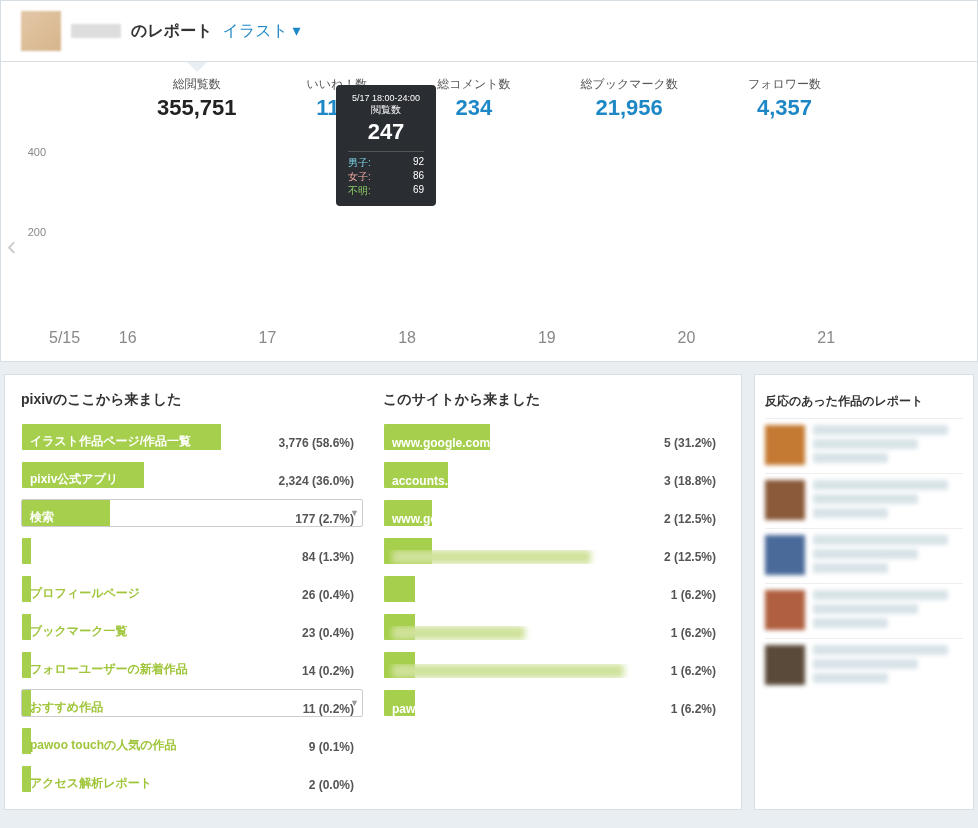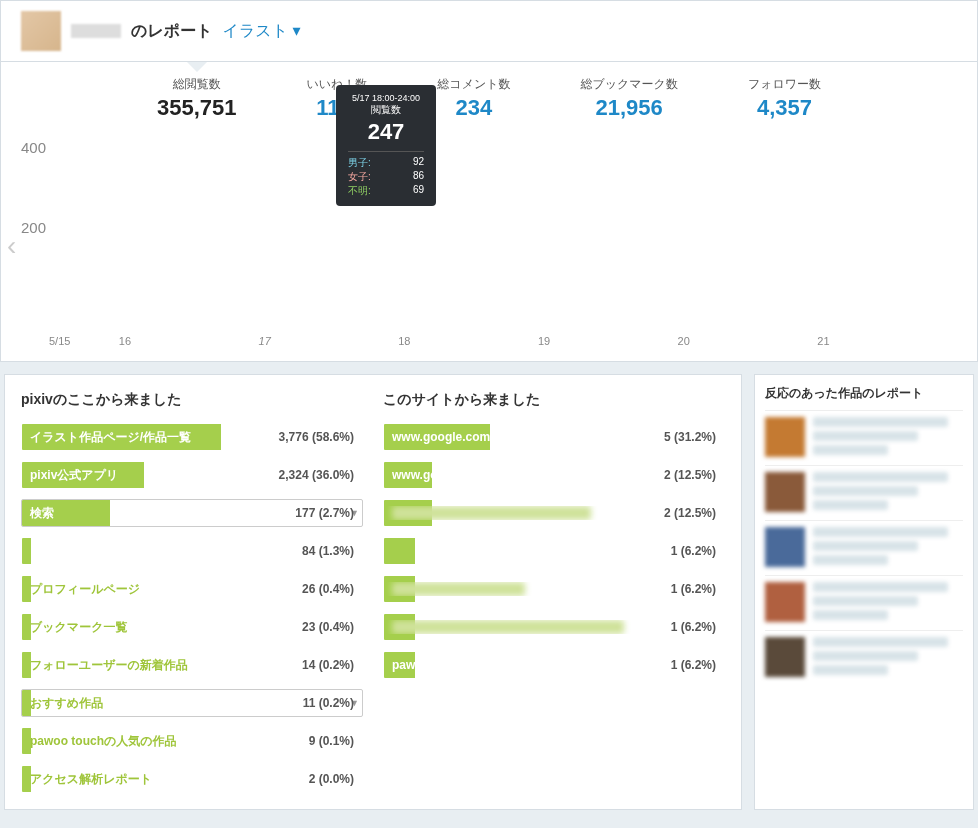--- a/index.html
+++ b/index.html
@@ -17,55 +17,55 @@
 .period-tab:first-child { border-left: none; }
 .period-tab.active { background: #f0f3f5; }
 .stats-row { display: flex; justify-content: center; gap: 70px; padding: 14px 0 10px; position: relative; }
 .stat { text-align: center; position: relative; }
 .stat-label { font-size: 12px; color: #555; margin-bottom: 2px; }
 .stat-value { font-size: 22px; font-weight: bold; color: #1e88c7; }
 .stat.active .stat-value { color: #222; }
 .stat.active::before { content: ""; position: absolute; top: -14px; left: 50%; transform: translateX(-50%); width: 0; height: 0; border-left: 10px solid transparent; border-right: 10px solid transparent; border-top: 10px solid #e8eef2; }
 .chart-wrap { position: relative; height: 230px; padding: 0 20px 36px; }
 .y-axis { position: absolute; left: 15px; top: 0; bottom: 36px; width: 30px; }
-.y-tick { position: absolute; right: 0; font-size: 15px; color: #888; transform: translateY(-50%); }
+.y-tick { position: absolute; right: 0; font-size: 11px; color: #888; transform: translateY(-50%); }
 .chart-area { position: absolute; left: 48px; right: 20px; top: 4px; bottom: 36px; }
 .bars { display: flex; align-items: flex-end; height: 100%; gap: 1.4%; position: relative; }
 .bar { flex: 1; display: flex; flex-direction: column-reverse; position: relative; }
 .seg { width: 100%; }
 .seg.blue { background: #7dd3e8; }
 .seg.pink { background: #f4a7a0; }
 .seg.green { background: #8fce63; }
 .x-axis { position: absolute; left: 48px; right: 20px; bottom: 14px; display: flex; }
-.x-tick { font-size: 11px; color: #888; text-align: left; }
+.x-tick { font-size: 16px; color: #888; text-align: left; }
 .nav-arrow { position: absolute; top: 50%; transform: translateY(-50%); font-size: 28px; color: #ccc; cursor: pointer; }
 .nav-arrow.left { left: 6px; }
 .tooltip { position: absolute; background: #2a2e33; color: #fff; border-radius: 4px; padding: 8px 12px; font-size: 11px; min-width: 100px; z-index: 10; }
 .tooltip .tt-time { font-size: 9px; text-align: center; }
 .tooltip .tt-label { font-size: 10px; text-align: center; }
 .tooltip .tt-val { font-size: 22px; font-weight: bold; text-align: center; margin: 2px 0 6px; color:#fff; }
 .tooltip hr { border: none; border-top: 1px solid #555; margin: 4px 0; }
 .tt-row { display: flex; justify-content: space-between; font-size: 10px; }
 .tt-row .m { color: #7dd3e8; } .tt-row .f { color: #f4a7a0; } .tt-row .u { color: #8fce63; }
 .bottom { display: flex; gap: 12px; margin-top: 12px; padding: 0 4px; }
 .panel { background: #fff; border: 1px solid #d6dde3; padding: 16px; }
 .panel.left { flex: 1; }
 .panel.right { width: 220px; padding: 10px; }
 .two-col { display: flex; gap: 20px; }
 .col { flex: 1; }
 .section-title { font-size: 14px; font-weight: bold; margin-bottom: 14px; }
 .bar-list { display: flex; flex-direction: column; gap: 10px; }
-.bar-row { display: flex; align-items: center; height: 28px; position: relative; border: 1px solid transparent; border-radius: 2px; overflow: hidden; }
+.bar-row { display: flex; align-items: flex-end; height: 28px; position: relative; border: 1px solid transparent; border-radius: 2px; overflow: hidden; }
 .bar-row.expandable { border-color: #ccc; }
 .bar-fill { position: absolute; left: 0; top: 0; bottom: 0; background: #a5cf4c; }
 .bar-label { position: relative; z-index: 1; padding-left: 8px; font-size: 12px; font-weight: bold; color: #fff; white-space: nowrap; overflow: hidden; flex: 1; }
 .bar-label.dark { color: #9fc53a; }
 .bar-count { position: absolute; right: 8px; font-size: 12px; color: #555; font-weight: bold; z-index: 2; }
 .expand-caret { position: absolute; right: -2px; top: 50%; transform: translateY(-50%); color: #999; font-size: 9px; background: #fff; padding: 0 5px; }
-.sidebar-title { font-size: 12px; font-weight: bold; margin-bottom: 8px; }
+.sidebar-title { font-size: 12px; font-weight: bold; margin-bottom: 8px; margin-top: 8px; }
 .work-item { display: flex; gap: 8px; padding: 6px 0; border-top: 1px solid #eee; }
 .work-thumb { width: 40px; height: 40px; filter: blur(2px); }
 .work-meta { flex: 1; }
 .blur-line { height: 10px; background: #d8e3e8; filter: blur(2px); margin-bottom: 4px; border-radius: 2px; }
 </style>
 </head>
 <body>
 
 <div class="card">
   <div class="top-bar">
@@ -247,21 +247,21 @@
             <div class="seg blue" style="height: 4.16667%;"></div>
             <div class="seg pink" style="height: 3.125%;"></div>
             <div class="seg green" style="height: 3.125%;"></div>
           </div>
         </div>
 
     </div>
     <div class="x-axis" id="x-axis">
         <div class="x-tick" style="flex: 0.5 1 0%; text-align: left;">5/15</div>
         <div class="x-tick" style="flex: 1 1 0%;">16</div>
-        <div class="x-tick" style="flex: 1 1 0%; font-style: italic;">17</div>
+        <div class="x-tick" style="flex: 1 1 0%;">17</div>
         <div class="x-tick" style="flex: 1 1 0%;">18</div>
         <div class="x-tick" style="flex: 1 1 0%;">19</div>
         <div class="x-tick" style="flex: 1 1 0%;">20</div>
         <div class="x-tick" style="flex: 1 1 0%;">21</div>
       </div>
   </div>
 </div>
 
 <div class="bottom">
   <div class="panel left">
@@ -322,20 +322,25 @@
             </div>
           </div>
       </div>
       <div class="col">
         <div class="section-title">このサイトから来ました</div>
         <div class="bar-list" id="ext-list">
             <div class="bar-row">
               <div class="bar-fill" style="width: 31.2%;"></div>
               <div class="bar-label">www.google.com</div>
               <div class="bar-count">5 (31.2%)</div>
+            </div>
+            <div class="bar-row">
+              <div class="bar-fill" style="width: 18.8%;"></div>
+              <div class="bar-label">accounts.pixiv.net</div>
+              <div class="bar-count">3 (18.8%)</div>
             </div>
             <div class="bar-row">
               <div class="bar-fill" style="width: 14%;"></div>
               <div class="bar-label">www.google.co.jp</div>
               <div class="bar-count">2 (12.5%)</div>
             </div>
             <div class="bar-row">
               <div class="bar-fill" style="width: 14%;"></div>
               <div class="bar-label" style="padding: 0px 4px;">
                 <div style="background: rgb(207, 226, 154); filter: blur(3px); height: 14px; width: 60%; margin-left: 4px; border-radius: 2px;"></div>

